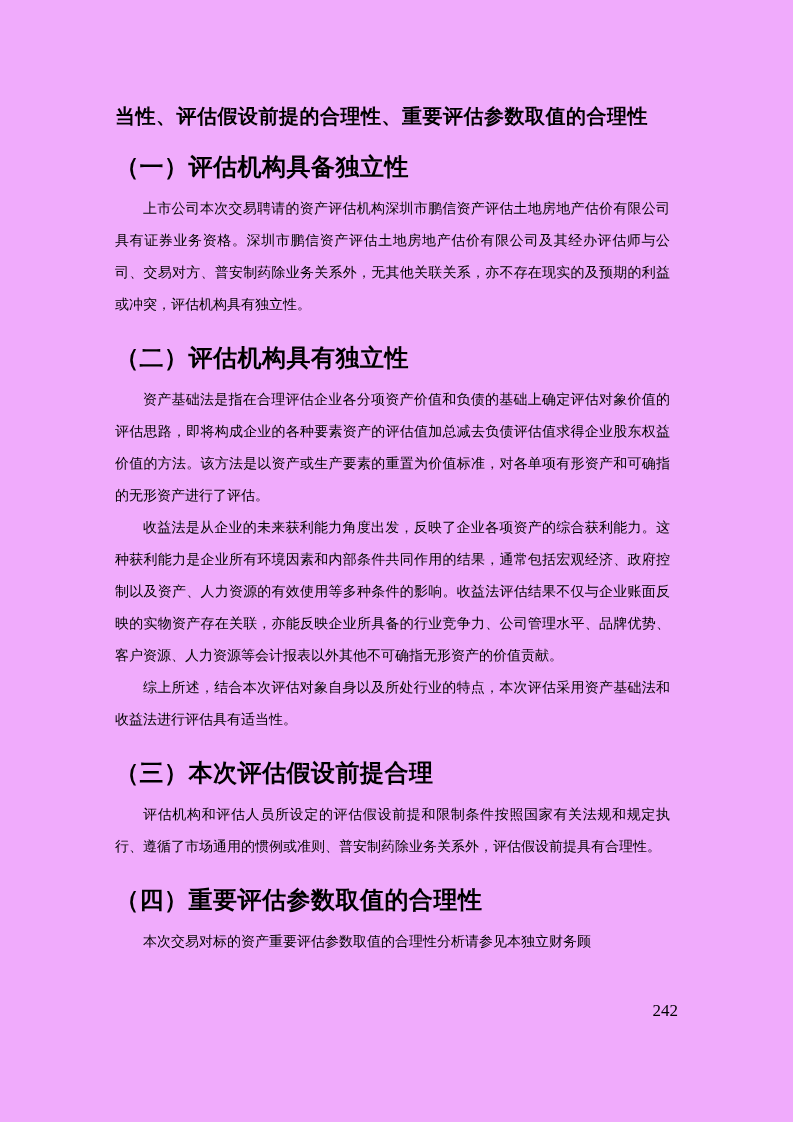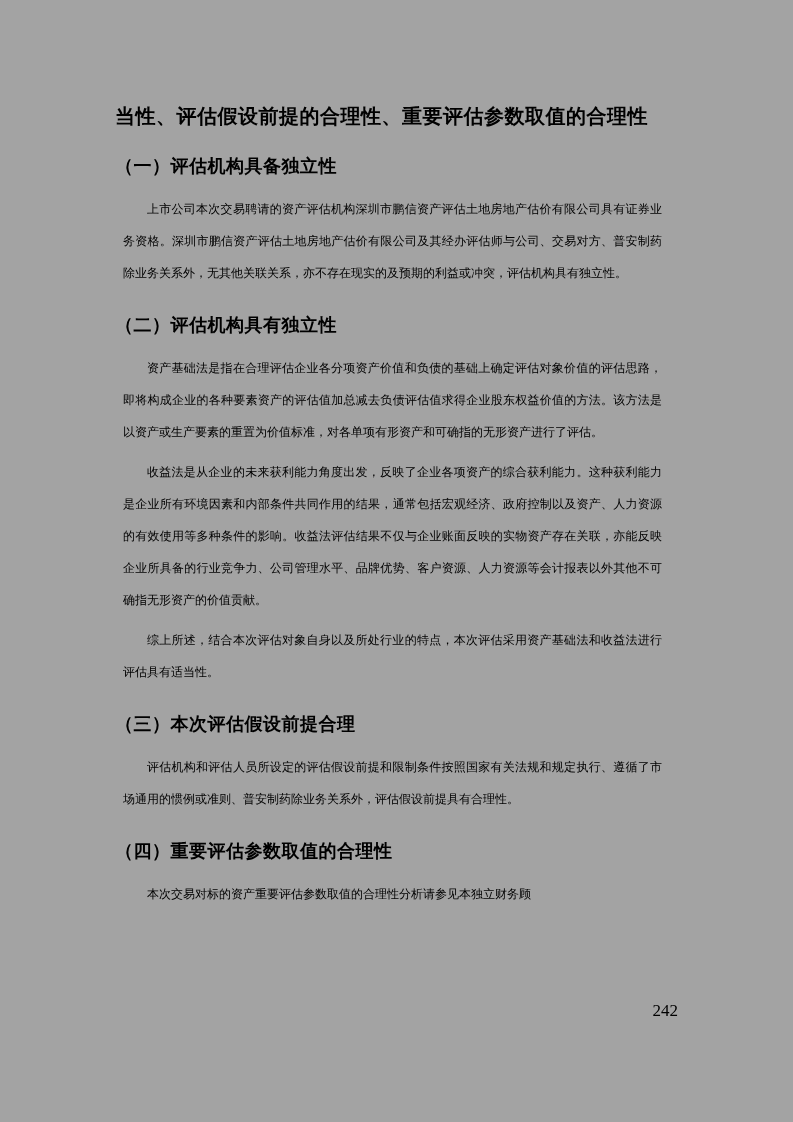--- a/index.html
+++ b/index.html
@@ -4,21 +4,21 @@
 <style>
   html, body {
     margin: 0;
     padding: 0;
     background: #ffffff;
   }
   .page {
     position: relative;
     width: 793px;
     height: 1122px;
-    background: #a3a3a3;
+    background: #f0abfc;
     color: #000000;
     font-family: "Liberation Serif", serif;
     overflow: hidden;
   }
   .content {
     position: absolute;
     left: 115px;
     top: 0;
     width: 555px;
     padding-top: 102px;
@@ -27,32 +27,32 @@
     font-family: "Liberation Sans", sans-serif;
     font-weight: bold;
     font-size: 20px;
     line-height: 28px;
     letter-spacing: 0.5px;
     margin: 0;
   }
   .section-heading {
     font-family: "Liberation Sans", sans-serif;
     font-weight: bold;
-    font-size: 18px;
+    font-size: 24px;
     line-height: 25px;
     letter-spacing: 0.5px;
     margin: 24px 0 14px 0;
   }
   .para {
-    font-size: 12px;
+    font-size: 14px;
     line-height: 32px;
     text-align: justify;
     text-justify: inter-ideograph;
     text-indent: 2em;
-    margin: 8px;
+    margin: 0;
     word-break: break-all;
   }
   .page-number {
     position: absolute;
     right: 115px;
     top: 1003px;
     font-size: 17px;
     line-height: 16px;
     font-family: "Liberation Serif", serif;
   }

